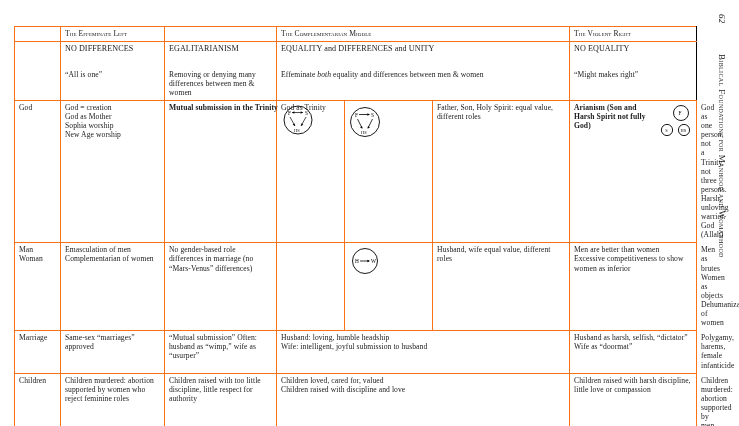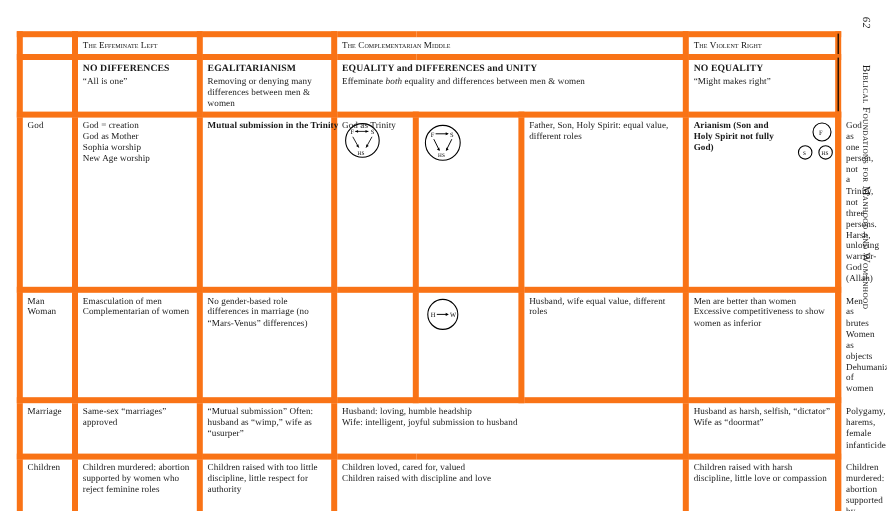--- a/index.html
+++ b/index.html
@@ -14,21 +14,21 @@
   .page{position:absolute;inset:0;}
 
   table.matrix{
     position:absolute;
     left:14px; top:26px;
     width:682px;
     border-collapse:collapse;
     table-layout:fixed;
   }
   table.matrix td{
-    border:5px solid #f97316;
+    border:1px solid #f97316;
     vertical-align:top;
     padding:2px 4px 3px 4px;
     font-size:7.6px;
     line-height:9.1px;
     letter-spacing:0.01em;
   }
   
   table.matrix{border:1px solid #000;}
 
   td.rowlabel{
@@ -41,30 +41,30 @@
 
   .grouphead{
     font-variant:small-caps;
     font-size:8.2px;
     line-height:10px;
     letter-spacing:.02em;
     padding-top:3px;padding-bottom:3px;
   }
   .colhead{padding-top:3px;padding-bottom:4px;}
   .colhead .title{
-    font-weight:bold;
+    font-weight:normal;
     font-size:8.1px;
     line-height:9.6px;
     display:block;
   }
   .colhead .sub{
     display:block;
     font-size:7.6px;
     line-height:9.1px;
-    margin-top:1px;
+    margin-top:16px;
   }
   em{font-style:italic;}
 
   
   .diagcell{position:relative;}
   .diagwrap{display:flex;align-items:flex-start;gap:3px;}
   .diagtext{flex:0 0 auto;font-weight:bold;}
   .diag{flex:0 0 auto;}
   svg.trinity, svg.hw{display:block;}
   svg text{font-family:"Liberation Serif", serif;font-size:5.4px;fill:#000;}
@@ -179,21 +179,21 @@
             <line x1="10.5" y1="15" x2="15" y2="24" stroke="#000" stroke-width="0.8"></line>
             <polygon points="15.5,24.8 15,22 13.1,23.5" fill="#000"></polygon>
             <line x1="25.5" y1="15" x2="21" y2="24" stroke="#000" stroke-width="0.8"></line>
             <polygon points="20.5,24.8 21,22 22.9,23.5" fill="#000"></polygon>
           </svg>
         </div>
       </td>
       <td class="cell">Father, Son, Holy Spirit: equal value, different roles</td>
       <td class="cell diagcell">
         <div class="diagwrap">
-          <div class="diagtext" style="max-width:74px">Arianism (Son and Holy Spirit not fully God)</div>
+          <div class="diagtext" style="max-width:74px">Arianism (Son and Harsh Spirit not fully God)</div>
           <div class="diag">
             <svg width="48" height="38" viewBox="0 0 48 38">
               <circle cx="30" cy="10" r="7.5" fill="none" stroke="#000" stroke-width="0.9"></circle>
               <text x="27.6" y="12.2">F</text>
               <circle cx="16" cy="27" r="5.6" fill="none" stroke="#000" stroke-width="0.9"></circle>
               <text x="14.2" y="28.8" class="lbl-sm">S</text>
               <circle cx="33" cy="27" r="5.6" fill="none" stroke="#000" stroke-width="0.9"></circle>
               <text x="29.6" y="28.8" class="lbl-sm">HS</text>
             </svg>
           </div>

